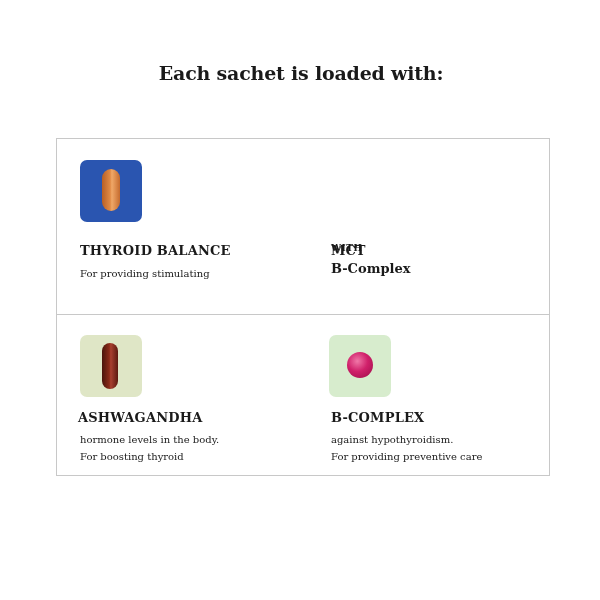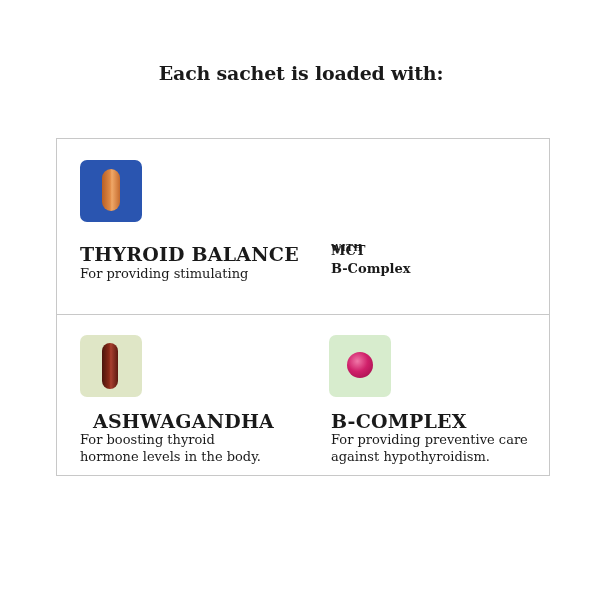--- a/index.html
+++ b/index.html
@@ -32,24 +32,24 @@
     }
     .pill-capsule {
       position: absolute; left: 22px; top: 8px; width: 16px; height: 46px; border-radius: 8px;
       background: linear-gradient(90deg, #4a150c 0%, #8a2a18 45%, #a84030 55%, #5c1a10 100%);
     }
     .pill-round {
       position: absolute; left: 18px; top: 17px; width: 26px; height: 26px; border-radius: 50%;
       background: radial-gradient(circle at 40% 35%, #f078a8 0%, #d0206a 45%, #9a0c48 100%);
     }
     .name {
-      position: absolute; font-size: 19px; font-weight: bold; letter-spacing: 0.2px;
+      position: absolute; font-size: 13px; font-weight: bold; letter-spacing: 0.2px;
     }
     .desc {
-      position: absolute; font-size: 13px; line-height: 17px; width: 240px;
+      position: absolute; font-size: 10px; line-height: 17px; width: 240px;
     }
     .with-label {
       position: absolute; font-size: 9px; font-weight: bold; letter-spacing: 0.5px; margin-top: 16px;
     }
     .with-list {
       position: absolute; font-size: 13px; font-weight: bold; line-height: 18px;
       margin: 0; padding: 0; list-style: none;
     }
   </style>
 </head>
@@ -70,27 +70,27 @@
 
   <div class="with-label" style="left:274px; top:88px;">WITH</div>
   <ul class="with-list" style="left:274px; top:103px;">
     <li>MCT</li>
     <li>B-Complex</li>
   </ul>
 
   <div class="tile sage" style="left:23px; top:196px;">
     <div class="pill-capsule"></div>
   </div>
-  <div class="name" style="left:36px; top:271px;text-align:right;">ASHWAGANDHA</div>
+  <div class="name" style="left:21px; top:271px;text-align:right;">ASHWAGANDHA</div>
   <div class="desc" style="left:23px; top:292px;">
+    <div>hormone levels in the body.</div>
     <div>For boosting thyroid</div>
-    <div>hormone levels in the body.</div>
   </div>
 
   <div class="tile mint" style="left:272px; top:196px;">
     <div class="pill-round"></div>
   </div>
   <div class="name" style="left:274px; top:271px;">B-COMPLEX</div>
   <div class="desc" style="left:274px; top:292px;">
+    <div>against hypothyroidism.</div>
     <div>For providing preventive care</div>
-    <div>against hypothyroidism.</div>
   </div>
 </div>
 
 </body></html>

